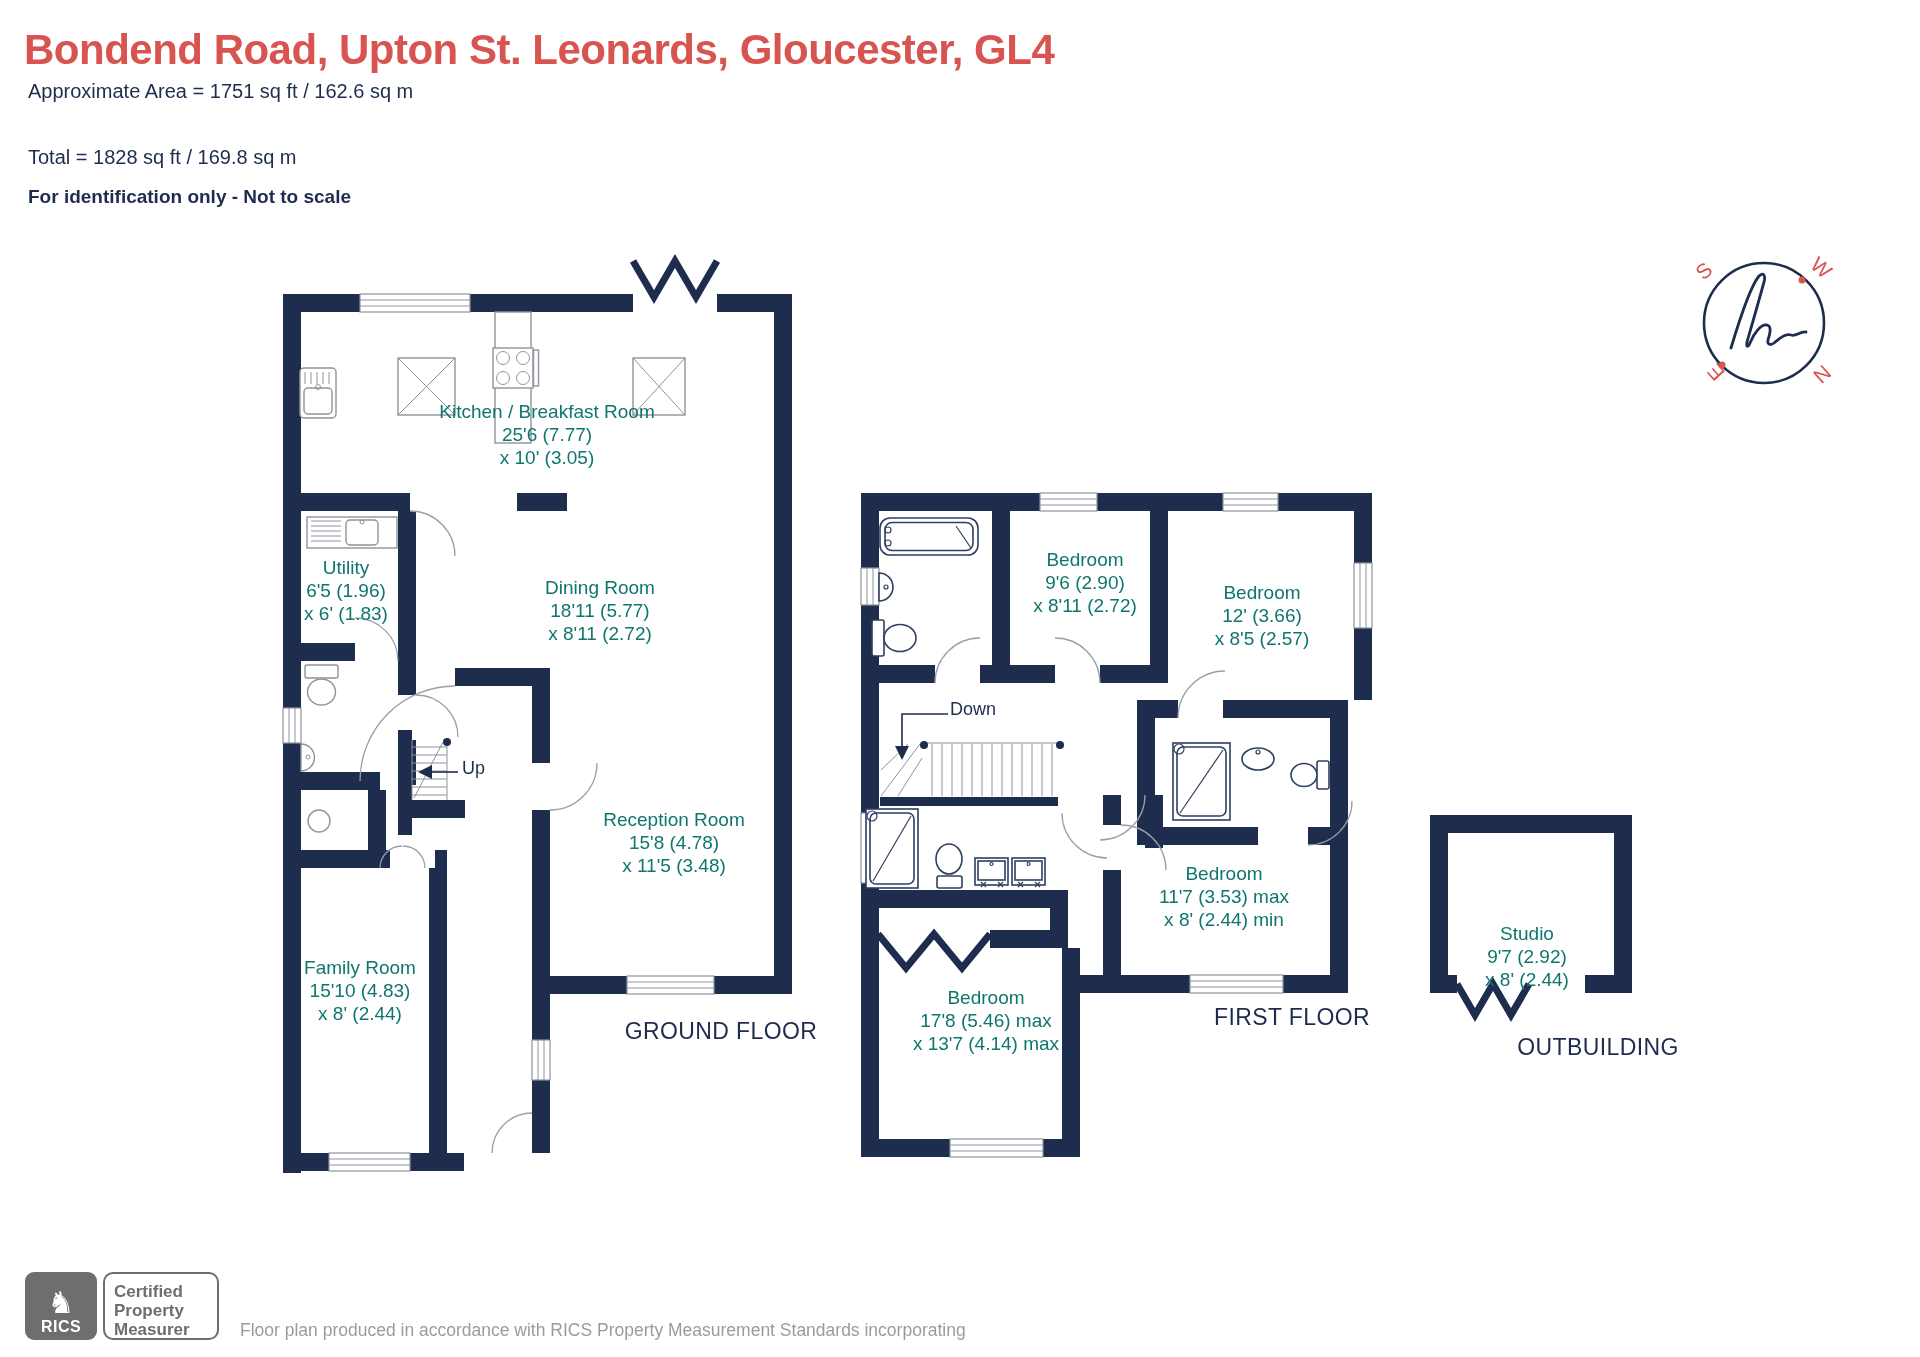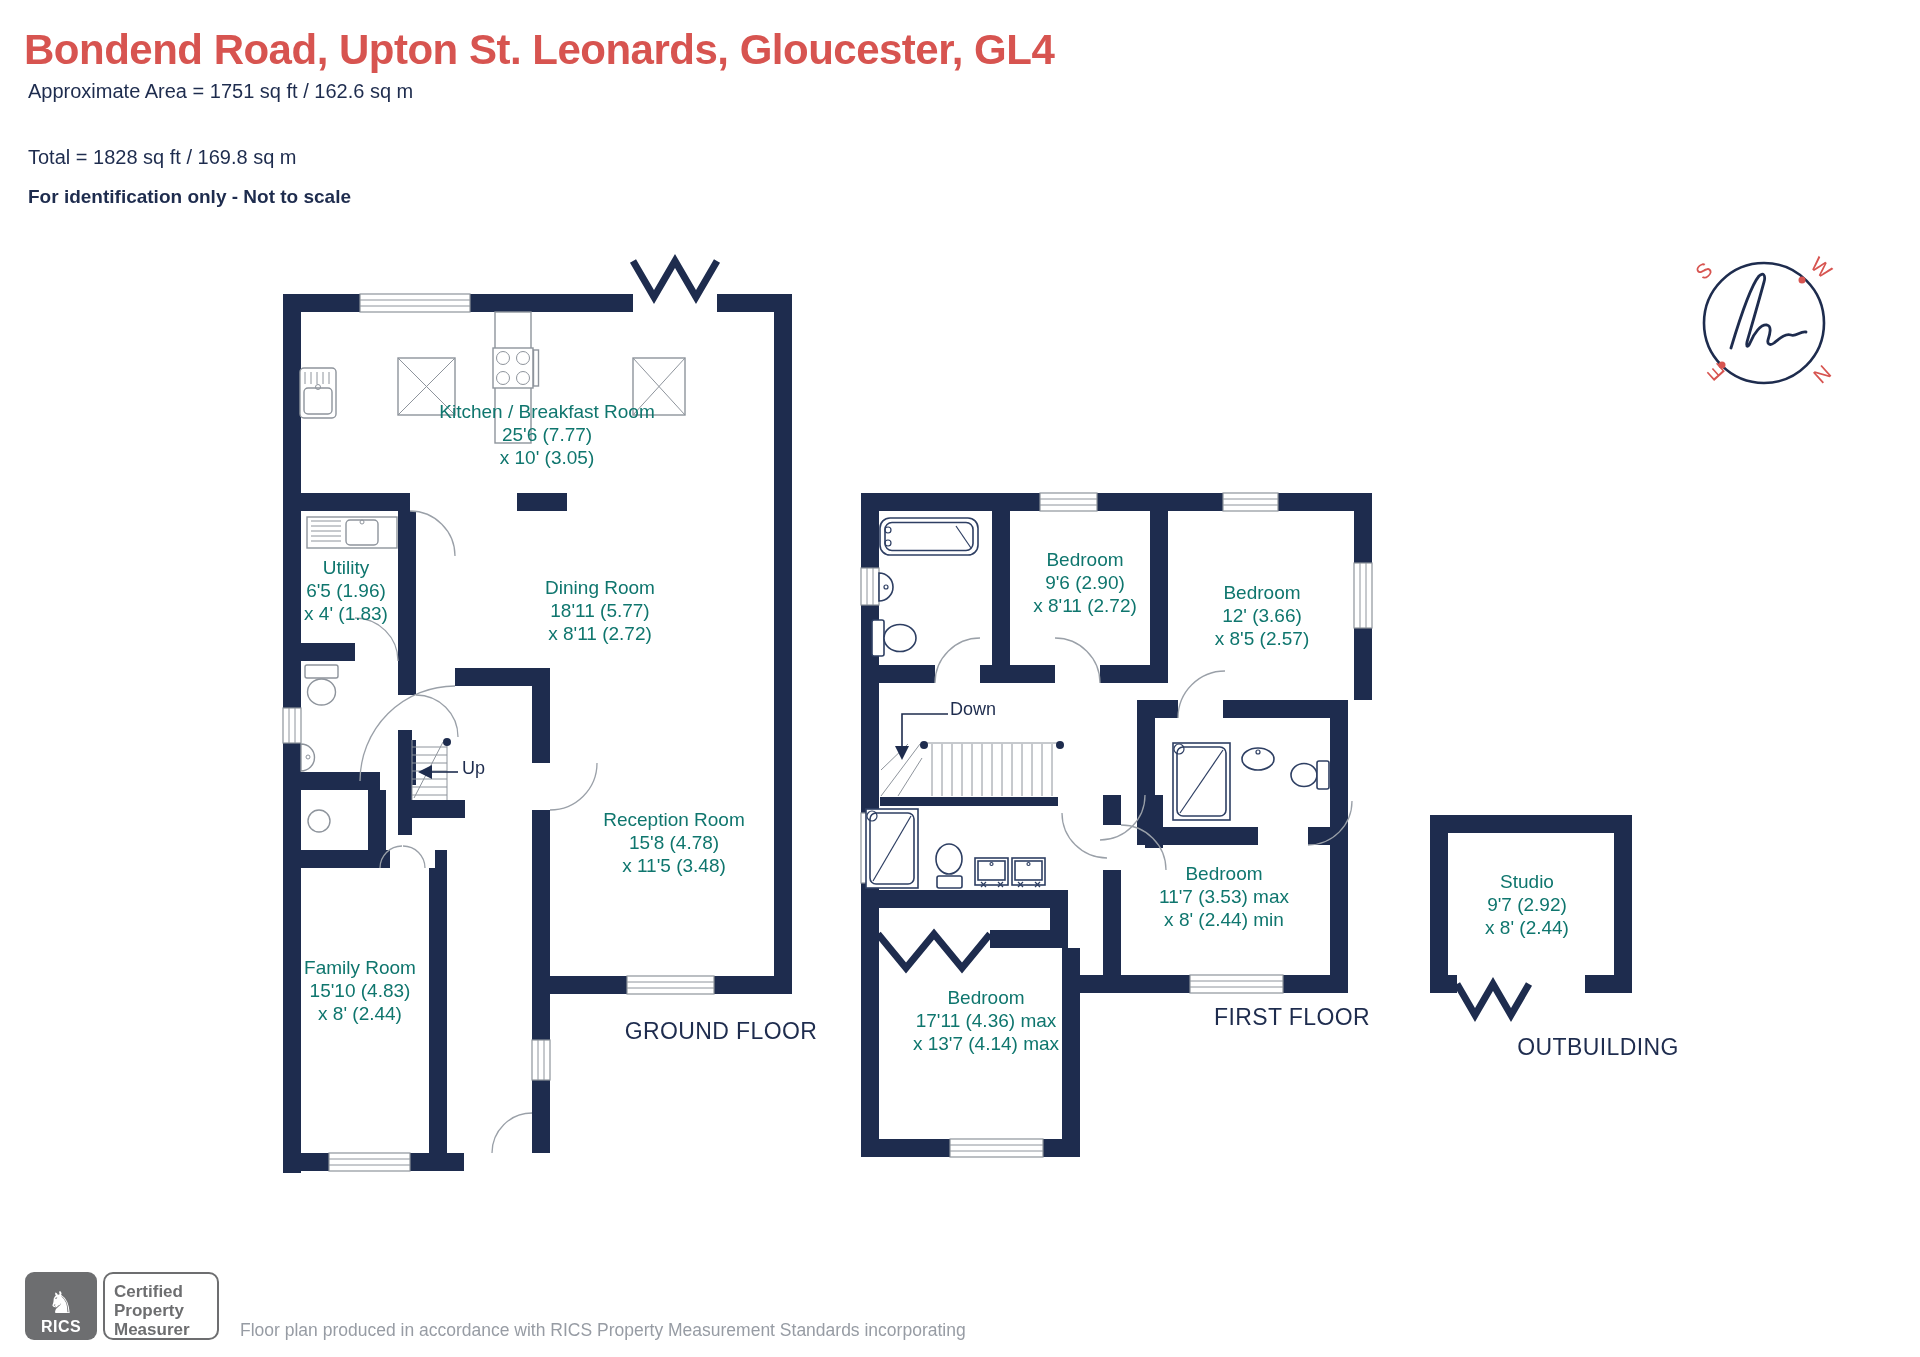--- a/index.html
+++ b/index.html
@@ -356,21 +356,21 @@
     <span>x 10' (3.05)</span>
   </div>
   <div class="room-label" style="left:600px;top:576px">
     <span>Dining Room</span>
     <span>18'11 (5.77)</span>
     <span>x 8'11 (2.72)</span>
   </div>
   <div class="room-label" style="left:346px;top:556px">
     <span>Utility</span>
     <span>6'5 (1.96)</span>
-    <span>x 4' (1.83)</span>
+    <span>x 6' (1.83)</span>
   </div>
   <div class="room-label" style="left:674px;top:808px">
     <span>Reception Room</span>
     <span>15'8 (4.78)</span>
     <span>x 11'5 (3.48)</span>
   </div>
   <div class="room-label" style="left:360px;top:956px">
     <span>Family Room</span>
     <span>15'10 (4.83)</span>
     <span>x 8' (2.44)</span>
@@ -388,27 +388,27 @@
     <span>12' (3.66)</span>
     <span>x 8'5 (2.57)</span>
   </div>
   <div class="room-label" style="left:1224px;top:862px">
     <span>Bedroom</span>
     <span>11'7 (3.53) max</span>
     <span>x 8' (2.44) min</span>
   </div>
   <div class="room-label" style="left:986px;top:986px">
     <span>Bedroom</span>
-    <span>17'11 (4.36) max</span>
+    <span>17'8 (5.46) max</span>
     <span>x 13'7 (4.14) max</span>
   </div>
   <div class="stair-label" style="left:950px;top:699px">Down</div>
   <div class="floor-title" style="left:1292px;top:1004px">FIRST FLOOR</div>
 
-  <div class="room-label" style="left:1527px;top:870px">
+  <div class="room-label" style="left:1527px;top:922px">
     <span>Studio</span>
     <span>9'7 (2.92)</span>
     <span>x 8' (2.44)</span>
   </div>
   <div class="floor-title" style="left:1598px;top:1034px">OUTBUILDING</div>
 
   <div class="rics-box">
     <div class="rics-knight">♞</div>
     <div class="rics-word">RICS</div>
   </div>

